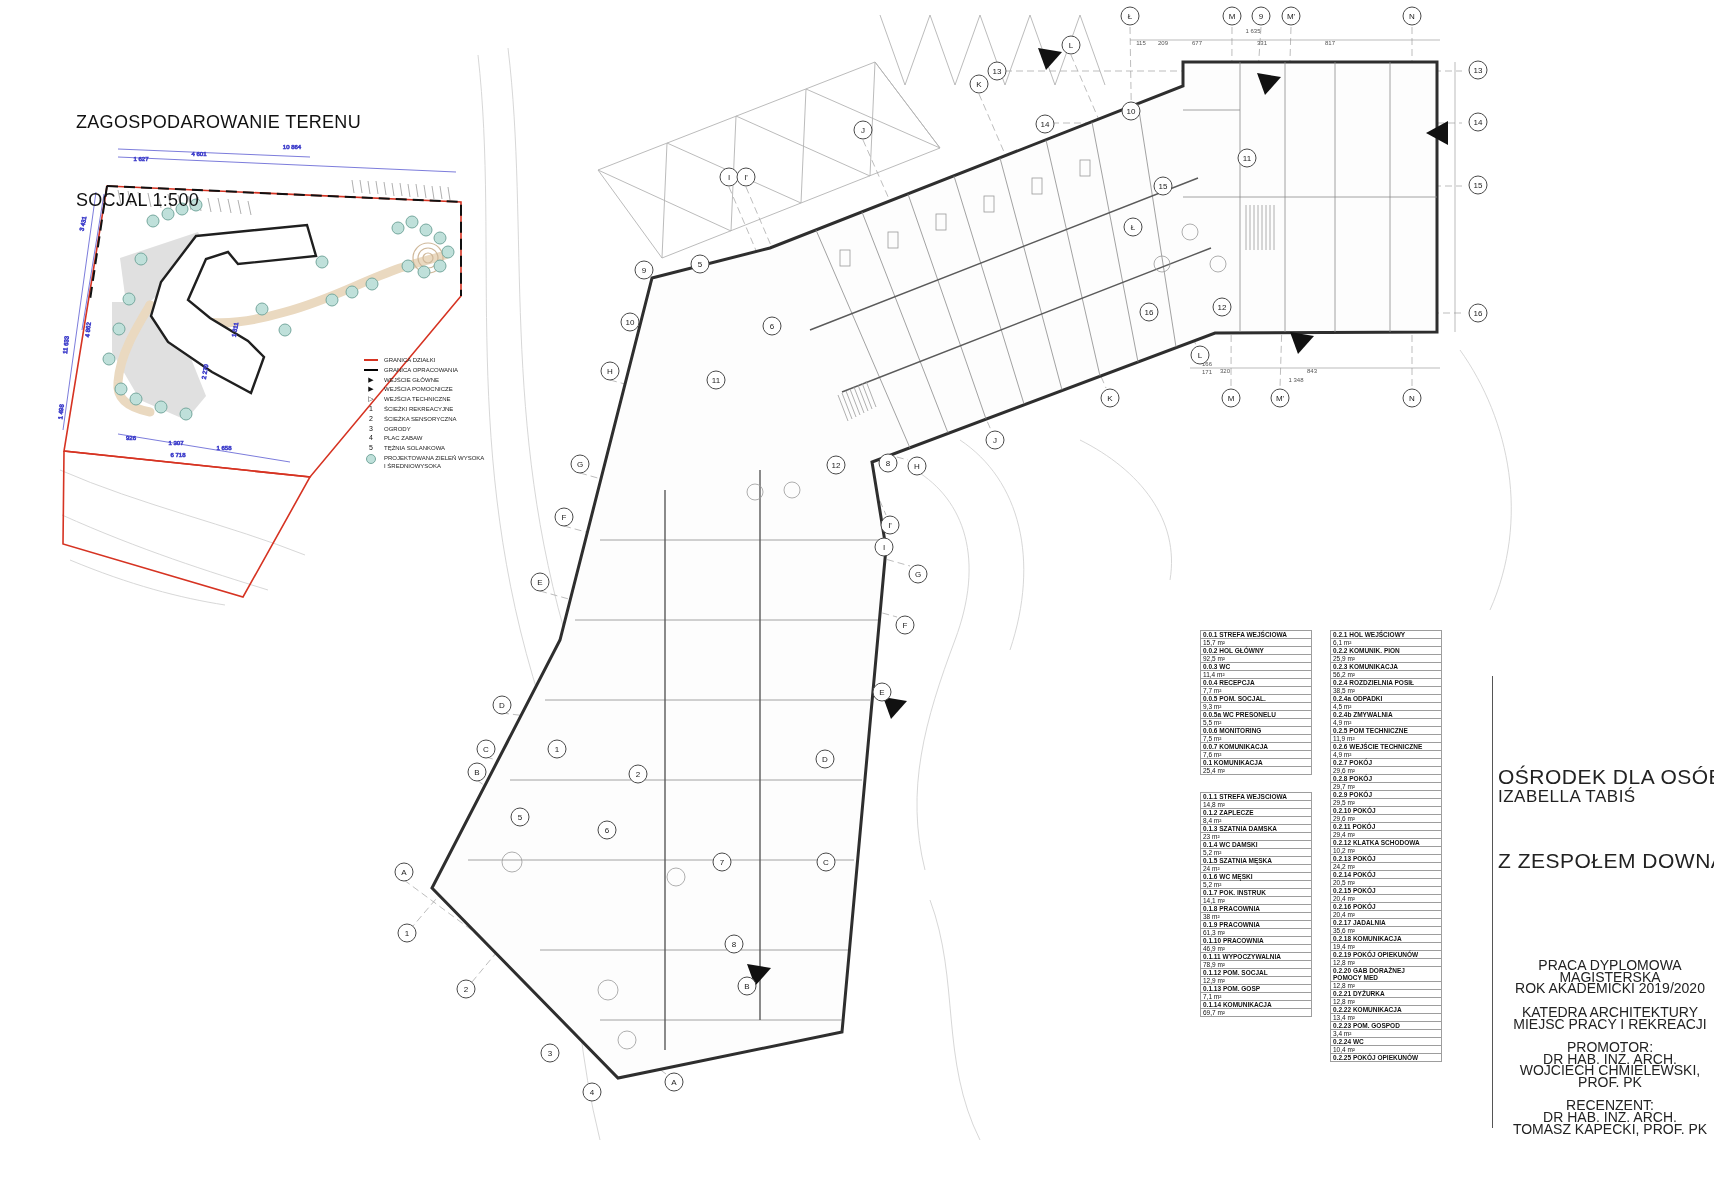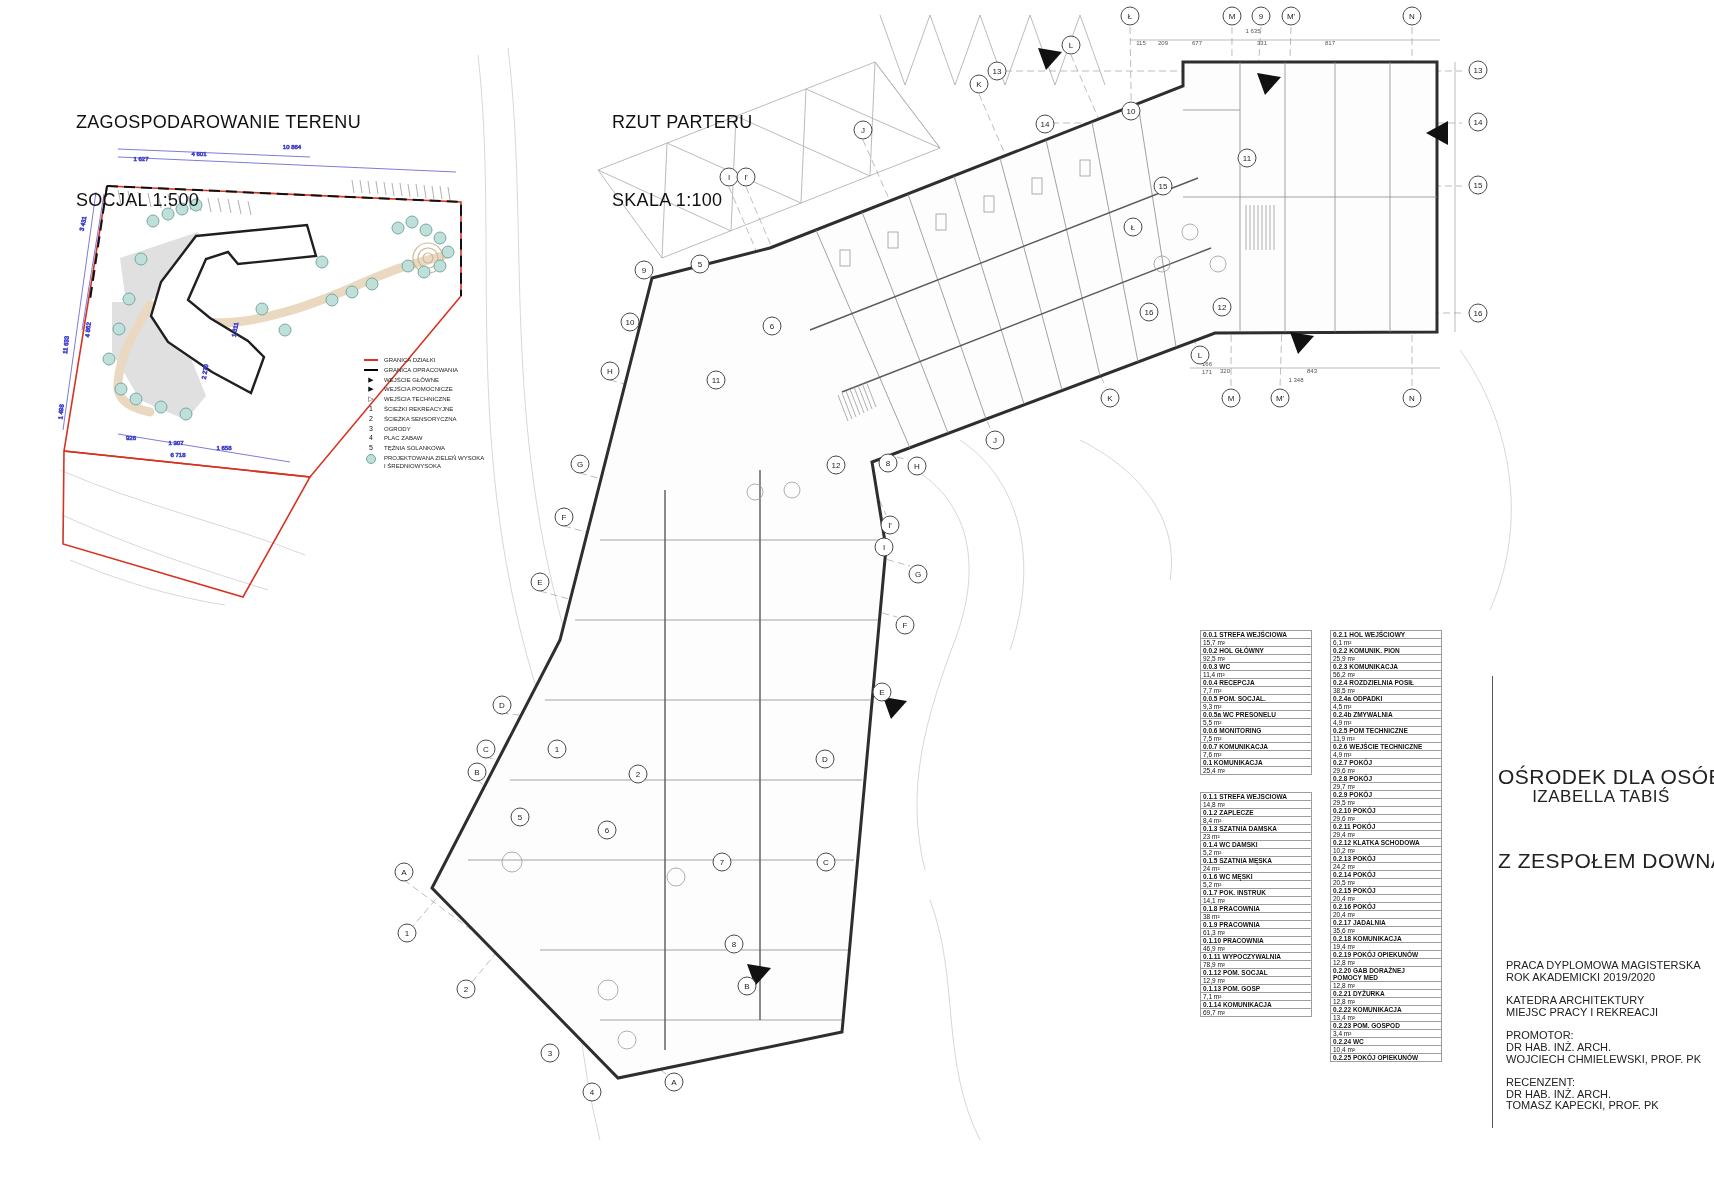--- a/index.html
+++ b/index.html
@@ -24,24 +24,24 @@
   
   .rt{position:absolute;width:112px;}
   .t-row{border:1px solid #9d9d9d;margin-top:-1px;padding:0 2px;background:#fff;
          font-size:6.5px;line-height:7px;color:#111;white-space:pre-line;}
   .t-head{font-weight:700;}
 
   
   .tb-divider{position:absolute;left:1492px;top:676px;width:1px;height:452px;background:#555;}
   .tb-title{position:absolute;left:1498px;top:707px;width:206px;text-align:center;
             font-size:21px;line-height:28px;color:#222;letter-spacing:.5px;white-space:pre;}
-  .tb-author{position:absolute;left:1498px;top:787px;width:206px;text-align:center;
+  .tb-author{position:absolute;left:1498px;top:787px;width:206px;text-align:left;
              font-size:17px;color:#222;letter-spacing:.5px;}
-  .tb-info{position:absolute;left:1506px;top:960px;font-size:11px;line-height:11.7px;
-           color:#222;white-space:pre-line;}
+  .tb-info{position:absolute;left:1506px;top:960px;font-size:14px;line-height:11.7px;
+           color:#222;white-space:pre-line;text-align:center;}
 
   
   .wall{fill:#fdfdfd;stroke:#2e2e2e;stroke-width:3;stroke-linejoin:miter;}
   .inner{stroke:#8a8a8a;stroke-width:.8;fill:none;}
   .inner2{stroke:#5a5a5a;stroke-width:1.4;fill:none;}
   .dash{stroke:#a0a0a0;stroke-width:.7;fill:none;stroke-dasharray:7 4;}
   .contour{stroke:#d2d2d2;stroke-width:.9;fill:none;}
   .trellis{stroke:#b3b3b3;stroke-width:.9;fill:none;}
   .dimline{stroke:#8d8d8d;stroke-width:.6;fill:none;}
   .dim{font-family:"Liberation Sans",sans-serif;font-size:6px;fill:#555;text-anchor:middle;}
@@ -367,24 +367,20 @@
           <circle cx="592" cy="1092" r="9" class="bubble"></circle>
           <text x="592" y="1094.8" class="bubble-label">4</text>
         </g>
     </g>
   </svg>
 
   <div class="dtitle" style="left:76px;top:57px">
     <div>ZAGOSPODAROWANIE TERENU</div>
     <div>SOCJAL 1:500</div>
   </div>
-  <div class="dtitle" style="left:612px;top:57px">
-    <div>RZUT PARTERU</div>
-    <div>SKALA 1:100</div>
-  </div>
 
   <div class="site-legend" id="site-legend">
       <div class="lg-row">
         <span class="lg-sw"><i class="ln red"></i></span>
         <span class="lg-label">GRANICA DZIAŁKI</span>
       </div>
       <div class="lg-row">
         <span class="lg-sw"><i class="ln"></i></span>
         <span class="lg-label">GRANICA OPRACOWANIA</span>
       </div>

